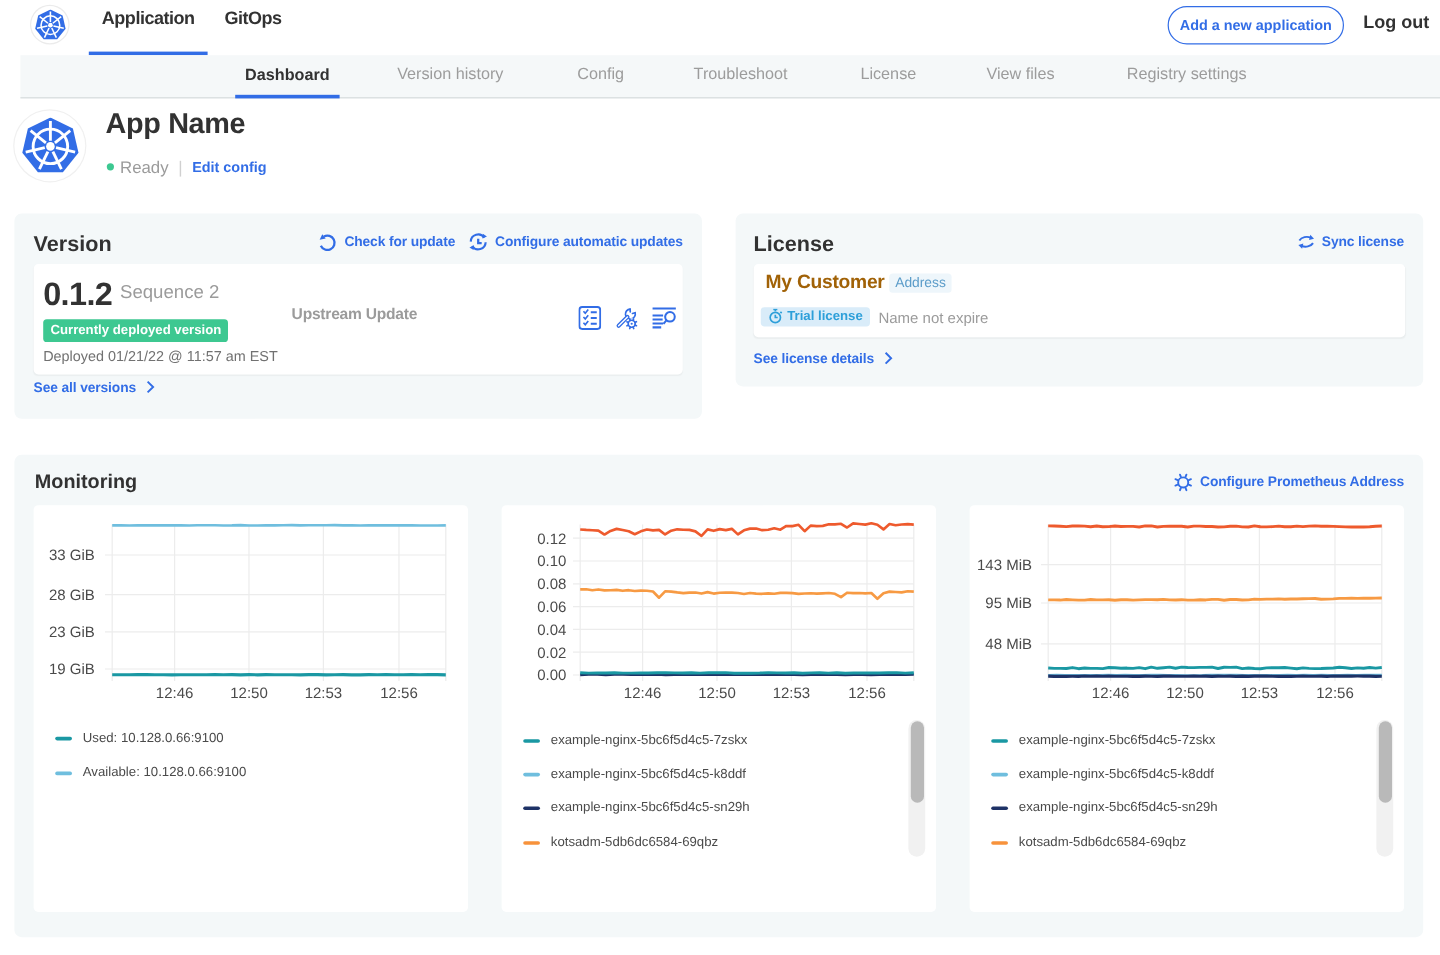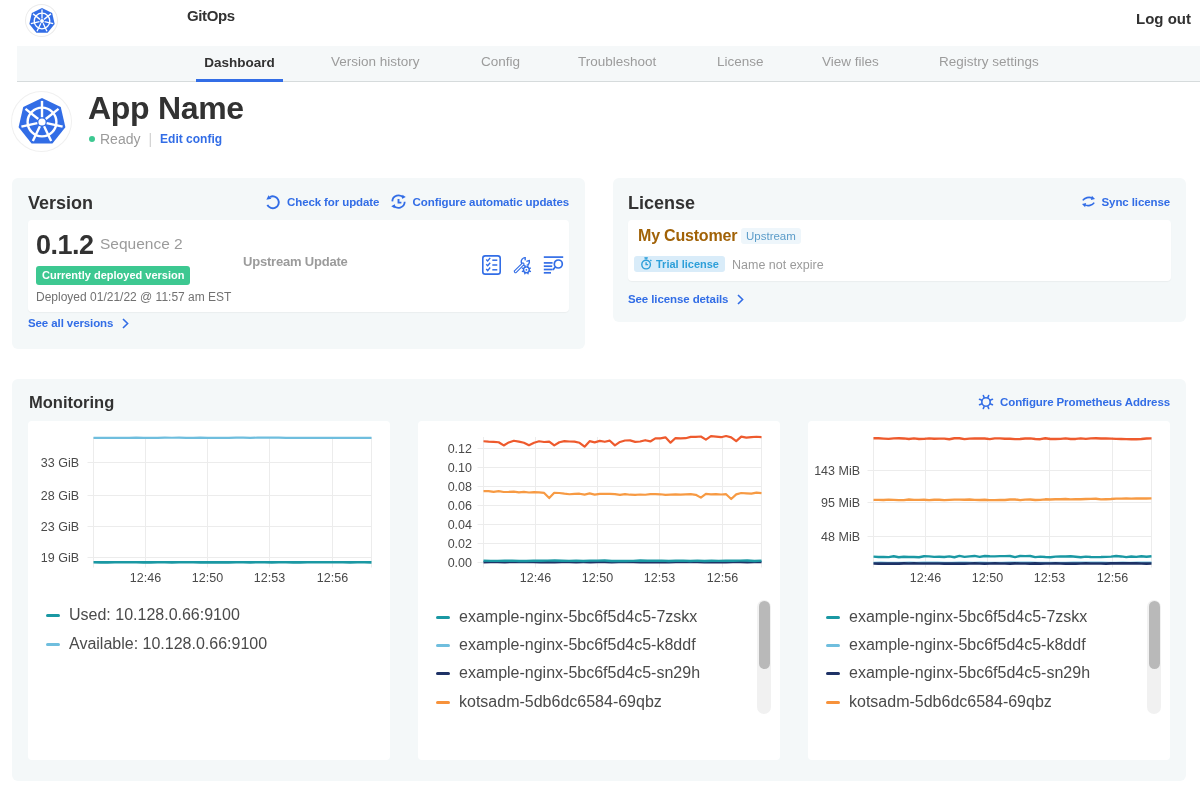--- a/index.html
+++ b/index.html
@@ -14,21 +14,21 @@
 #addapp { position:absolute; left:973px; top:5px; width:147px; height:32px; border:1px solid #326de6; border-radius:16px; color:#326de6; font-size:12px; font-weight:bold; display:flex; align-items:center; justify-content:center; background:#fff; }
 #logout { position:absolute; left:1136px; top:0; height:46px; display:flex; align-items:center; font-size:15px; font-weight:bold; color:#323232; padding-bottom:9px; }
 
 
 #subnav { position:absolute; left:17px; top:46px; width:1200px; height:36px; background:#f5f8f9; border-bottom:1px solid #d6dbdc; }
 #subnav .st { position:absolute; top:0; height:36px; font-size:13.5px; color:#9c9c9c; display:flex; align-items:center; padding-bottom:5px; }
 #subnav .st.active { color:#323232; font-weight:bold; border-bottom:3px solid #326de6; padding-bottom:0; width:87px; justify-content:center; }
 
 
 #appicon { position:absolute; left:12px; top:92px; width:59px; height:59px; border-radius:50%; background:#fff; box-shadow:0 0 0 1px #f0f0f0; display:flex; align-items:center; justify-content:center; }
-#appname { position:absolute; left:88px; top:92px; font-size:32px; font-weight:bold; color:#323232; letter-spacing:-0.3px; line-height:1; }
+#appname { position:absolute; left:88px; top:92px; font-size:24px; font-weight:bold; color:#323232; letter-spacing:-0.3px; line-height:1; }
 #appstatus { position:absolute; left:89px; top:132px; height:14px; display:flex; align-items:center; font-size:14px; }
 #appstatus .dot { width:6px; height:6px; border-radius:50%; background:#3dc891; margin-right:5px; }
 #appstatus .rdy { color:#9b9b9b; }
 #appstatus .sep { color:#d0d0d0; margin:0 8px; font-size:14px; }
 #appstatus .ec { color:#326de6; font-weight:bold; font-size:12px; }
 
 
 .card { position:absolute; background:#f4f8f9; border-radius:6px; }
 #vcard { left:12px; top:178px; width:573px; height:171px; }
 #lcard { left:613px; top:178px; width:573px; height:144px; }
@@ -50,21 +50,21 @@
 
 #lcust { position:absolute; left:10px; top:7px; font-size:16px; font-weight:bold; color:#a16207; letter-spacing:-0.2px; }
 #lunstable { position:absolute; left:113px; top:8px; height:16px; background:#eef6fb; border-radius:3px; color:#5b9cc9; font-size:11.5px; display:flex; align-items:center; padding:0 5px 1px; }
 #ltrial { position:absolute; left:6px; top:36px; height:16px; background:#d9ecf9; border-radius:3px; color:#2d9fd9; font-size:11px; font-weight:bold; display:flex; align-items:center; padding:0 6px 1px; gap:3px;}
 #lexp { position:absolute; left:104px; top:38px; font-size:12.5px; color:#9b9b9b; }
 
 
 .chartcard { position:absolute; top:42px; width:362px; height:339px; background:#fff; border-radius:4px; }
 .ctitle { position:absolute; left:0; width:362px; top:305px; text-align:center; font-size:15px; font-weight:bold; color:#4a4a4a; }
 .legend { position:absolute; left:0; top:179px; width:362px; }
-.lrow { position:absolute; left:18px; height:14px; display:flex; align-items:center; font-size:16px; color:#4a4a4a; }
+.lrow { position:absolute; left:18px; height:14px; display:flex; align-items:center; font-size:11px; color:#4a4a4a; }
 .lrow .dash { width:14px; height:3px; border-radius:2px; margin-right:9px; flex:none; }
 .sbar { position:absolute; width:14px; border-radius:7px; background:#f1f1f1; }
 .sthumb { position:absolute; width:11px; border-radius:6px; background:#b9b9b9; }
 </style>
 </head>
 <body>
 
 <div id="topnav">
   <div id="logo-circ">
       <svg width="26" height="26" viewBox="0 0 100 100">
@@ -75,21 +75,23 @@
           <line x1="57.82" y1="43.77" x2="84.4" y2="22.57"></line>
           <line x1="59.75" y1="52.23" x2="92.9" y2="59.79"></line>
           <line x1="54.34" y1="59.01" x2="69.09" y2="89.64"></line>
           <line x1="45.66" y1="59.01" x2="30.91" y2="89.64"></line>
           <line x1="40.25" y1="52.23" x2="7.1" y2="59.79"></line>
           <line x1="42.18" y1="43.77" x2="15.6" y2="22.57"></line>
         </g>
         <circle cx="50" cy="50" r="7.5" fill="#fff"></circle>
       </svg>
     </div>
+  <div class="navtab" id="tab-app">Application</div>
   <div class="navtab" id="tab-git">GitOps</div>
+  <div id="addapp">Add a new application</div>
   <div id="logout">Log out</div>
 </div>
 
 <div id="subnav">
   <div class="st active" style="left:179px;">Dashboard</div>
   <div class="st" style="left:314px;">Version history</div>
   <div class="st" style="left:464px;">Config</div>
   <div class="st" style="left:561px;">Troubleshoot</div>
   <div class="st" style="left:700px;">License</div>
   <div class="st" style="left:805px;">View files</div>
@@ -198,21 +200,21 @@
   <div class="hlink" id="sync" style="right:16px; top:15px;"><svg width="15" height="15" viewBox="0 0 15 15">
         <g stroke="#326de6" stroke-width="1.6" fill="none">
           <path d="M 1.8 6.4 C 3.6 3.6 8.2 2.6 11.2 4.1"></path>
           <path d="M 13.2 8.6 C 11.4 11.4 6.8 12.4 3.8 10.9"></path>
         </g>
         <polygon points="10.9,1.7 14.0,4.9 9.9,6.1" fill="#326de6"></polygon>
         <polygon points="4.1,13.3 1.0,10.1 5.1,8.9" fill="#326de6"></polygon>
       </svg>Sync license</div>
   <div class="inner" style="left:15px; top:42px; width:543px; height:61px;">
     <div id="lcust">My Customer</div>
-    <div id="lunstable">Upstream</div>
+    <div id="lunstable">Address</div>
     <div id="ltrial"><svg width="13" height="13" viewBox="0 0 13 13">
           <g stroke="#2d9fd9" stroke-width="1.4" fill="none">
             <circle cx="6.1" cy="7.6" r="4.3"></circle>
             <line x1="6.1" y1="0.9" x2="6.1" y2="2.4"></line>
             <line x1="4.4" y1="0.9" x2="7.8" y2="0.9"></line>
             <line x1="10.3" y1="2.9" x2="11.4" y2="4.0"></line>
             <path d="M 6.1 5.2 L 6.1 7.6 L 8.1 7.6"></path>
           </g>
         </svg>Trial license</div>
     <div id="lexp">Name not expire</div>

